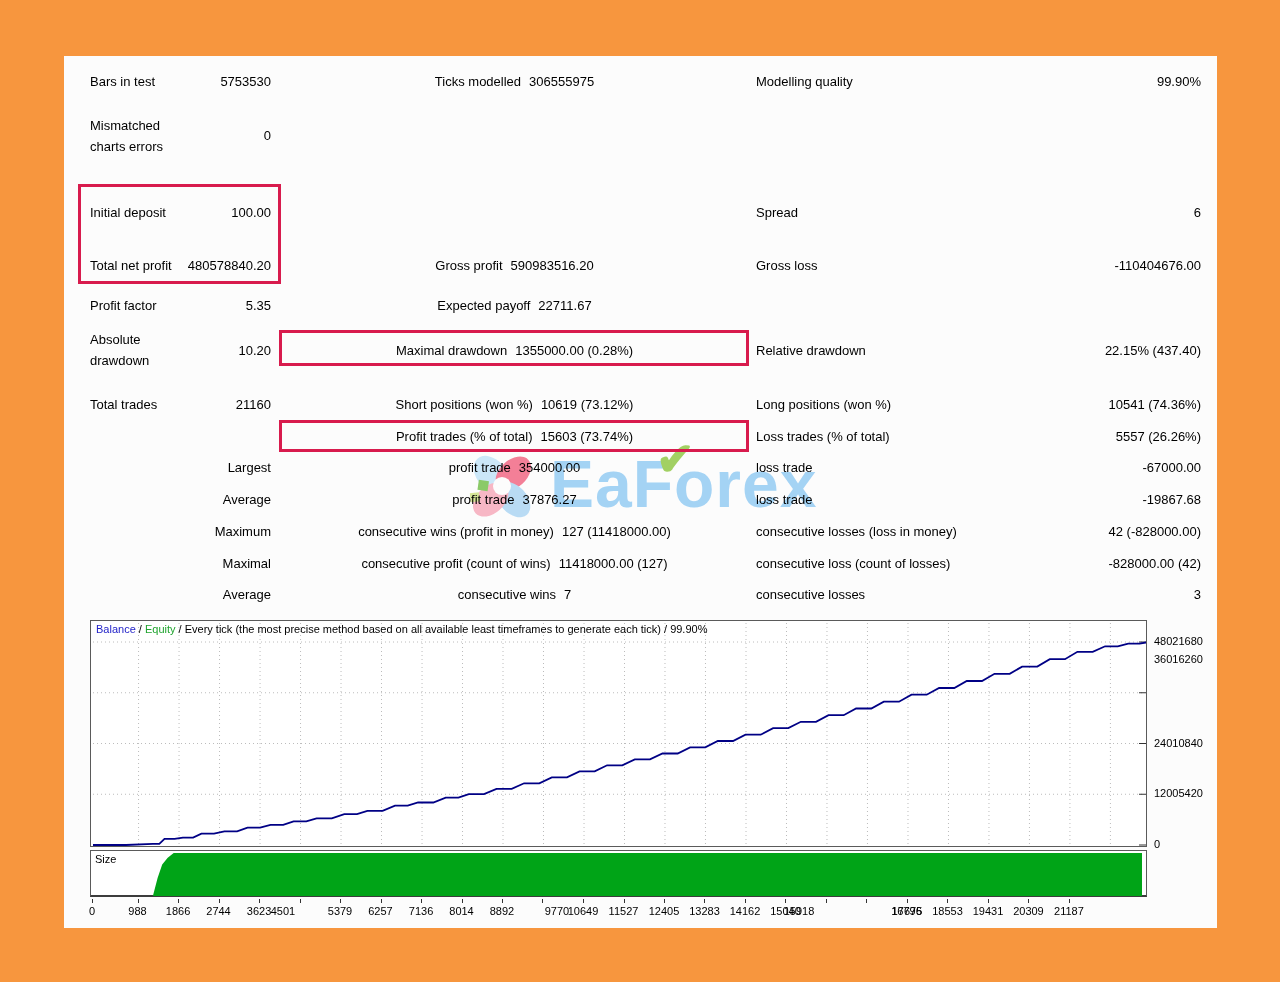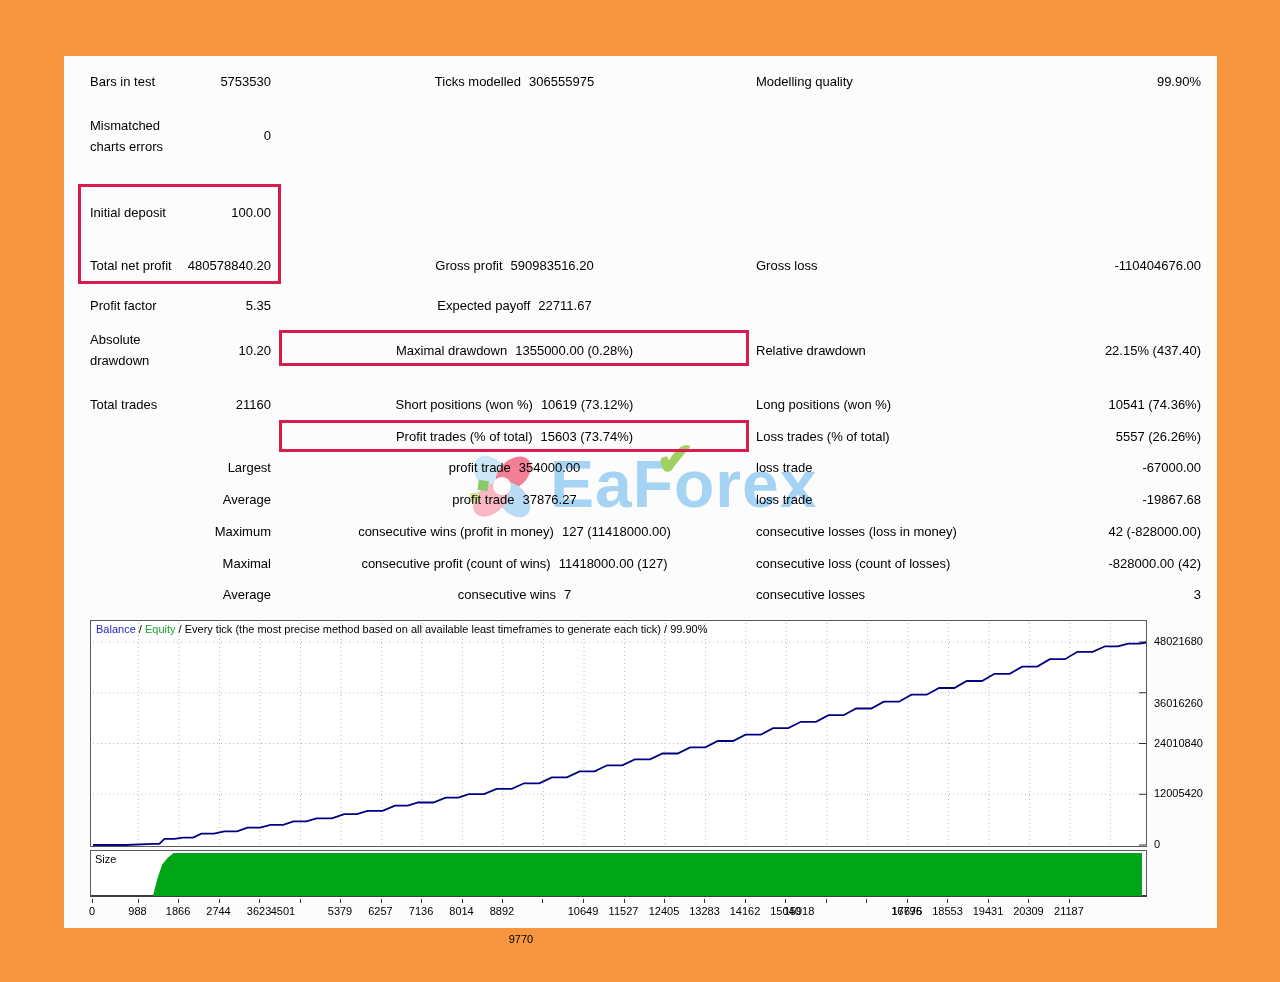--- a/index.html
+++ b/index.html
@@ -100,20 +100,24 @@
         <div class="c1">
           <div class="lbl">Initial deposit</div>
           <div class="val">100.00</div>
         </div>
         <div class="sp1"></div>
         <div class="c2">
           <div class="lbl"></div>
           <div class="val"></div>
         </div>
         <div class="sp2"></div>
+        <div class="c3">
+          <div class="lbl">Spread</div>
+          <div class="val">6</div>
+        </div>
       </div>
       <div class="row" style="top: 188px; height: 42px;">
         <div class="c1">
           <div class="lbl">Total net profit</div>
           <div class="val">480578840.20</div>
         </div>
         <div class="sp1"></div>
         <div class="c2">
           <div class="lbl">Gross profit</div>
           <div class="val">590983516.20</div>
@@ -321,21 +325,21 @@
     <div class="size-label">Size</div>
     <svg id="size-svg" width="1055" height="45" viewBox="0 0 1055 45">
         <polygon points="61.9,45.0 66.6,26.9 71.2,13.6 76.7,6.7 82.7,2.0 1055.6,2.0 1051,2 1051,45 61.9,45" fill="#00A417"></polygon>
       </svg>
   </div>
 
   <div id="axes">
       <div class="ylabel" style="top: 782px;">0</div>
       <div class="ylabel" style="top: 731.25px;">12005420</div>
       <div class="ylabel" style="top: 680.5px;">24010840</div>
-      <div class="ylabel" style="top: 641px;">36016260</div>
+      <div class="ylabel" style="top: 597px;">36016260</div>
       <div class="ylabel" style="top: 579px;">48021680</div>
       <div class="xtick" style="left: 28px;"></div>
       <div class="xlabel" style="left: 4px;">0</div>
       <div class="xtick" style="left: 73.5567px;"></div>
       <div class="xlabel" style="left: 49.5567px;">988</div>
       <div class="xtick" style="left: 114.041px;"></div>
       <div class="xlabel" style="left: 90.0413px;">1866</div>
       <div class="xtick" style="left: 154.526px;"></div>
       <div class="xlabel" style="left: 130.526px;">2744</div>
       <div class="xtick" style="left: 195.057px;"></div>
@@ -346,21 +350,21 @@
       <div class="xlabel" style="left: 252.026px;">5379</div>
       <div class="xtick" style="left: 316.51px;"></div>
       <div class="xlabel" style="left: 292.51px;">6257</div>
       <div class="xtick" style="left: 357.041px;"></div>
       <div class="xlabel" style="left: 333.041px;">7136</div>
       <div class="xtick" style="left: 397.526px;"></div>
       <div class="xlabel" style="left: 373.526px;">8014</div>
       <div class="xtick" style="left: 438.01px;"></div>
       <div class="xlabel" style="left: 414.01px;">8892</div>
       <div class="xtick" style="left: 478.495px;"></div>
-      <div class="xlabel" style="left: 433px; margin-top: 28px;">9770</div>
+      <div class="xlabel" style="left: 469px;">9770</div>
       <div class="xtick" style="left: 519.025px;"></div>
       <div class="xlabel" style="left: 495.025px;">10649</div>
       <div class="xtick" style="left: 559.51px;"></div>
       <div class="xlabel" style="left: 535.51px;">11527</div>
       <div class="xtick" style="left: 599.995px;"></div>
       <div class="xlabel" style="left: 575.995px;">12405</div>
       <div class="xtick" style="left: 640.479px;"></div>
       <div class="xlabel" style="left: 616.479px;">13283</div>
       <div class="xtick" style="left: 681.01px;"></div>
       <div class="xlabel" style="left: 657.01px;">14162</div>

